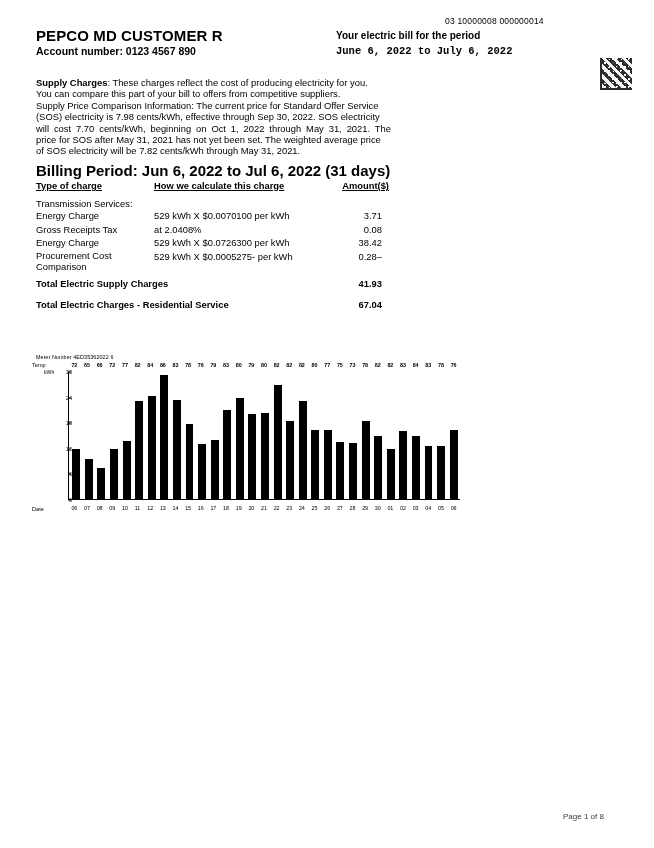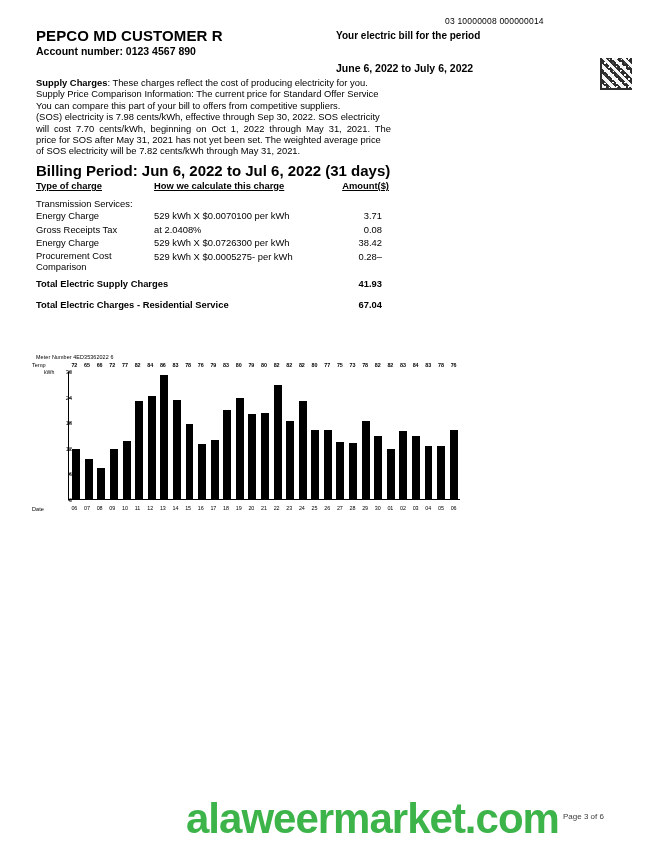--- a/index.html
+++ b/index.html
@@ -48,21 +48,22 @@
   }
   .period-label {
     font-size: 10px;
     line-height: 14px;
     font-weight: bold;
   }
   .period-value {
     font-size: 10.5px;
     font-weight: bold;
     line-height: 14px;
-    margin-top: 18px;
+    margin-top: 1px;
+    font-family: Liberation Mono, monospace;
   }
 
   
   .qr-code {
     position: absolute;
     top: 58px;
     left: 600px;
     width: 32px;
     height: 32px;
     background-color: #ffffff;
@@ -300,22 +301,22 @@
 
   <div class="period-block">
     <div class="period-label">Your electric bill for the period</div>
     <div class="period-value">June 6, 2022 to July 6, 2022</div>
   </div>
 
   <div class="qr-code"></div>
 
   <div class="supply-para">
     <span class="supply-line"><b>Supply Charges</b><span>: These charges reflect the cost of producing electricity for you.</span></span>
+    <span class="supply-line">You can compare this part of your bill to offers from competitive suppliers.</span>
     <span class="supply-line">Supply Price Comparison Information:  The current price for Standard Offer Service</span>
-    <span class="supply-line">You can compare this part of your bill to offers from competitive suppliers.</span>
     <span class="supply-line">(SOS) electricity is 7.98 cents/kWh, effective through Sep 30, 2022.  SOS electricity</span>
     <span class="supply-line just">will cost 7.70 cents/kWh, beginning on Oct 1, 2022 through May 31, 2021. The</span>
     <span class="supply-line">price for SOS after May 31, 2021 has not yet been set.  The weighted average price</span>
     <span class="supply-line">of SOS electricity will be 7.82 cents/kWh through May 31, 2021.</span>
   </div>
 
   <div class="billing-period">Billing Period:  Jun 6, 2022 to Jul 6, 2022 (31 days)</div>
 
   <table class="charges">
     <thead>
@@ -544,16 +545,15 @@
         <div class="date-cell">30</div>
         <div class="date-cell">01</div>
         <div class="date-cell">02</div>
         <div class="date-cell">03</div>
         <div class="date-cell">04</div>
         <div class="date-cell">05</div>
         <div class="date-cell">06</div>
       </div>
   </div>
 
-  <div class="watermark" id="watermark" style="color: rgb(60, 180, 74);">alaweermarket.com</div>
-  <div class="page-footer">Page 3 of 6</div>
+  <div class="page-footer">Page 1 of 8</div>
 
 </div>
 
 </body></html>

